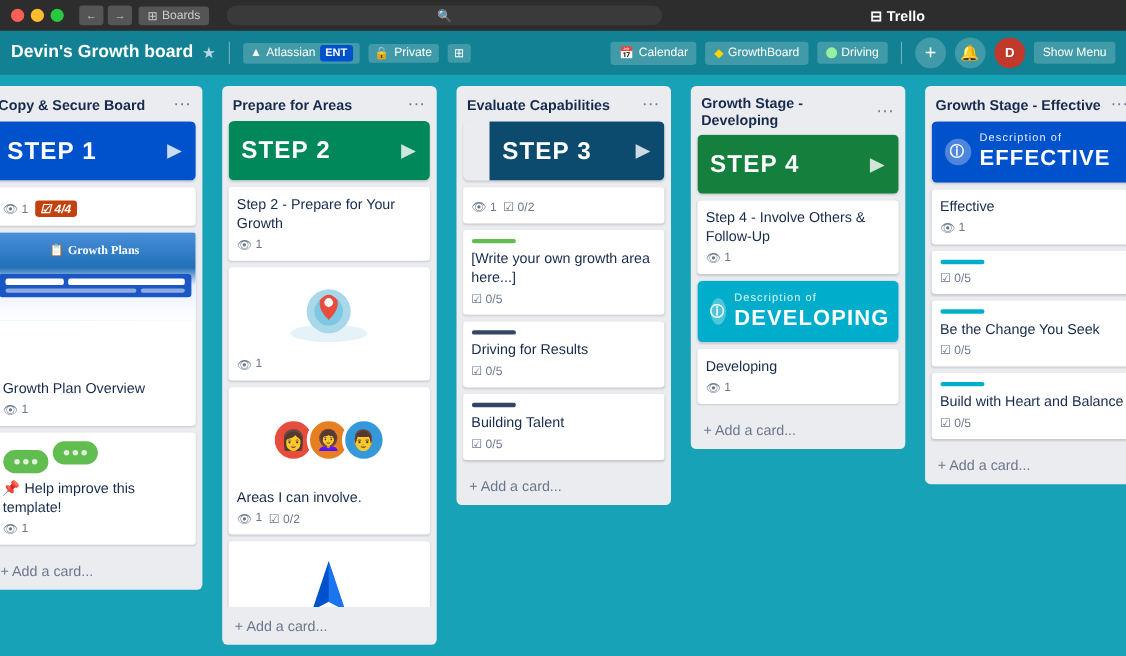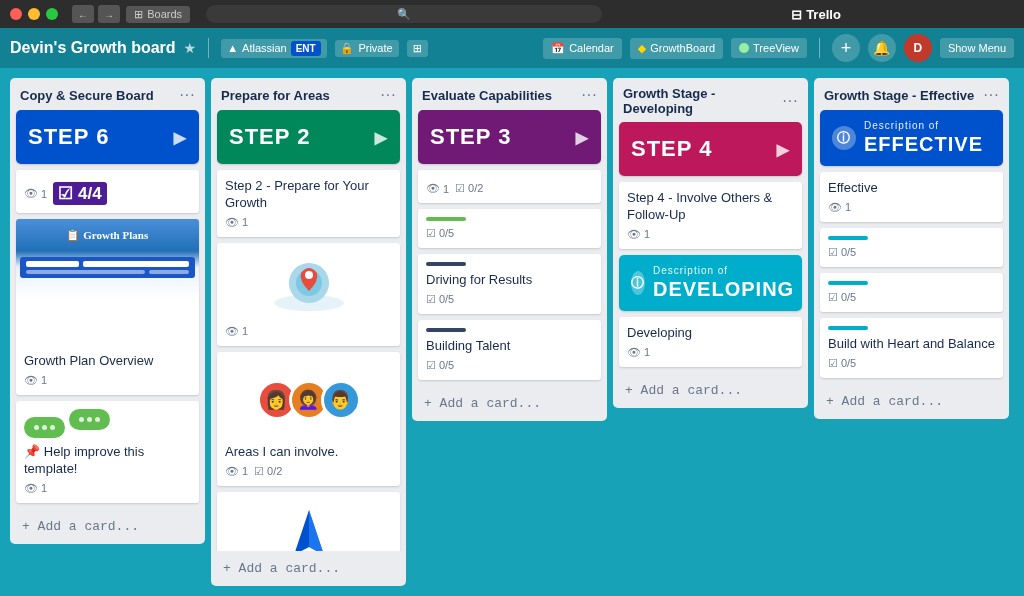--- a/index.html
+++ b/index.html
@@ -41,24 +41,25 @@
     .nav-right-btn { background: rgba(255,255,255,0.2); color: #fff; border: none; padding: 4px 8px; border-radius: 3px; font-size: 11px; cursor: pointer; display: flex; align-items: center; gap: 4px; }
     .dot-icon { width: 10px; height: 10px; border-radius: 50%; background: #97f0a0; display: inline-block; }
     .avatar { width: 28px; height: 28px; border-radius: 50%; background: #c0392b; display: flex; align-items: center; justify-content: center; color: #fff; font-size: 12px; font-weight: bold; }
     .notif-btn { background: rgba(255,255,255,0.2); border: none; color: #fff; width: 28px; height: 28px; border-radius: 50%; cursor: pointer; font-size: 14px; display: flex; align-items: center; justify-content: center; }
     .plus-btn { background: rgba(255,255,255,0.2); border: none; color: #fff; width: 28px; height: 28px; border-radius: 50%; cursor: pointer; font-size: 18px; display: flex; align-items: center; justify-content: center; }
 
     
     .board-area {
       display: flex;
       padding: 10px;
-      gap: 6px;
+      gap: 18px;
       height: calc(596px - 28px - 40px);
       overflow-x: auto;
       align-items: flex-start;
+      justify-content: center;
     }
 
     
     .list {
       background: #ebecf0;
       border-radius: 5px;
       width: 195px;
       min-width: 195px;
       max-height: 100%;
       display: flex;
@@ -70,35 +71,35 @@
       align-items: center;
       justify-content: space-between;
       padding: 8px 10px 6px;
       font-size: 13px;
       font-weight: bold;
       color: #172b4d;
     }
     .list-more { background: none; border: none; cursor: pointer; color: #6b778c; font-size: 16px; }
     .list-body { padding: 0 6px; overflow-y: auto; flex: 1; }
     .list-footer { padding: 6px; }
-    .add-card-btn { background: none; border: none; color: #6b778c; font-size: 13px; padding: 4px 6px; cursor: pointer; width: 100%; text-align: left; border-radius: 3px; font-family: Liberation Mono, monospace; }
+    .add-card-btn { background: none; border: none; color: #6b778c; font-size: 13px; padding: 4px 6px; cursor: pointer; width: 100%; text-align: left; border-radius: 3px; }
 
     
     .card {
       background: #fff;
       border-radius: 3px;
       margin-bottom: 6px;
       padding: 8px;
       cursor: pointer;
       box-shadow: 0 1px 2px rgba(0,0,0,0.15);
     }
     .card-title { font-size: 13px; color: #172b4d; line-height: 1.3; margin-bottom: 4px; }
     .card-meta { display: flex; align-items: center; gap: 6px; flex-wrap: wrap; margin-top: 4px; }
     .card-meta-item { display: flex; align-items: center; gap: 3px; font-size: 11px; color: #6b778c; }
-    .card-badge { background: #4c1d95; color: #fff; border-radius: 3px; padding: 1px 5px; font-size: 17px; font-weight: bold; }
+    .card-badge { background: #c2410c; color: #fff; border-radius: 3px; padding: 1px 5px; font-size: 11px; font-weight: bold; font-style: italic; }
     .card-checklist { font-size: 11px; color: #6b778c; display: flex; align-items: center; gap: 2px; }
 
     
     .step-card {
       border-radius: 5px;
       margin-bottom: 6px;
       overflow: hidden;
       cursor: pointer;
       box-shadow: 0 1px 2px rgba(0,0,0,0.15);
     }
@@ -283,42 +284,42 @@
     <button class="nav-right-btn">
       <span>📅</span>
       <span>Calendar</span>
     </button>
     <button class="nav-right-btn">
       <span style="color:#ffd700;">◆</span>
       <span>GrowthBoard</span>
     </button>
     <button class="nav-right-btn">
       <span class="dot-icon"></span>
-      <span>TreeView</span>
+      <span>Driving</span>
     </button>
     <div class="nav-divider"></div>
     <button class="plus-btn">+</button>
     <button class="notif-btn">🔔</button>
     <div class="avatar">D</div>
     <button class="nav-right-btn">
       <span>Show Menu</span>
     </button>
   </div>
 </div>
 
 <div class="board-area" id="board-area">
 <div class="list">
       <div class="list-header">
         <span>Copy &amp; Secure Board</span>
     <button class="list-more">···</button>
       </div>
       <div class="list-body">
         <div class="step-card">
       <div class="step-header" style="background:#0052cc;">
-        <span>STEP 6</span>
+        <span>STEP 1</span>
         <span class="step-play">▶</span>
       </div>
         </div>
         <div class="card">
     <div class="card-meta">
             <span class="card-meta-item"><span>👁</span>1</span>
             <span class="card-badge">☑ 4/4</span>
           </div>
         </div>
         <div class="image-card">
@@ -432,33 +433,34 @@
       </div>
       <div class="list-footer"><button class="add-card-btn">+ Add a card...</button></div>
     </div>
     <div class="list">
       <div class="list-header">
         <span>Evaluate Capabilities</span>
     <button class="list-more">···</button>
       </div>
       <div class="list-body">
         <div class="step-card">
-      <div class="step-header" style="background:#701a75;">
+      <div class="step-header" style="background:#0c4a6e;margin-left:24px;">
         <span>STEP 3</span>
         <span class="step-play">▶</span>
       </div>
         </div>
         <div class="card">
     <div class="card-meta">
             <span class="card-meta-item"><span>👁</span>1</span>
             <span class="card-checklist">☑ 0/2</span>
           </div>
         </div>
         <div class="card">
       <div class="color-tag" style="background:#61bd4f; width:40px;"></div>
+      <div class="card-title">[Write your own growth area here...]</div>
       <div class="card-meta">
         <span class="card-checklist">☑ 0/5</span>
       </div>
         </div>
         <div class="card">
       <div class="color-tag" style="background:#344563; width:40px;"></div>
       <div class="card-title">Driving for Results</div>
       <div class="card-meta">
         <span class="card-checklist">☑ 0/5</span>
       </div>
@@ -473,21 +475,21 @@
       </div>
       <div class="list-footer"><button class="add-card-btn">+ Add a card...</button></div>
     </div>
     <div class="list">
       <div class="list-header">
         <span>Growth Stage - Developing</span>
     <button class="list-more">···</button>
       </div>
       <div class="list-body">
         <div class="step-card">
-      <div class="step-header" style="background:#be185d;">
+      <div class="step-header" style="background:#15803d;">
         <span>STEP 4</span>
         <span class="step-play">▶</span>
       </div>
         </div>
         <div class="card">
     <div class="card-title">Step 4 - Involve Others &amp; Follow-Up</div>
     <div class="card-meta">
             <span class="card-meta-item"><span>👁</span>1</span>
           </div>
         </div>
@@ -531,20 +533,21 @@
           </div>
         </div>
         <div class="card">
       <div class="color-tag" style="background:#00aecc; width:40px;"></div>
       <div class="card-meta">
         <span class="card-checklist">☑ 0/5</span>
       </div>
         </div>
         <div class="card">
       <div class="color-tag" style="background:#00aecc; width:40px;"></div>
+      <div class="card-title">Be the Change You Seek</div>
       <div class="card-meta">
         <span class="card-checklist">☑ 0/5</span>
       </div>
         </div>
         <div class="card">
       <div class="color-tag" style="background:#00aecc; width:40px;"></div>
       <div class="card-title">Build with Heart and Balance</div>
       <div class="card-meta">
         <span class="card-checklist">☑ 0/5</span>
       </div>

